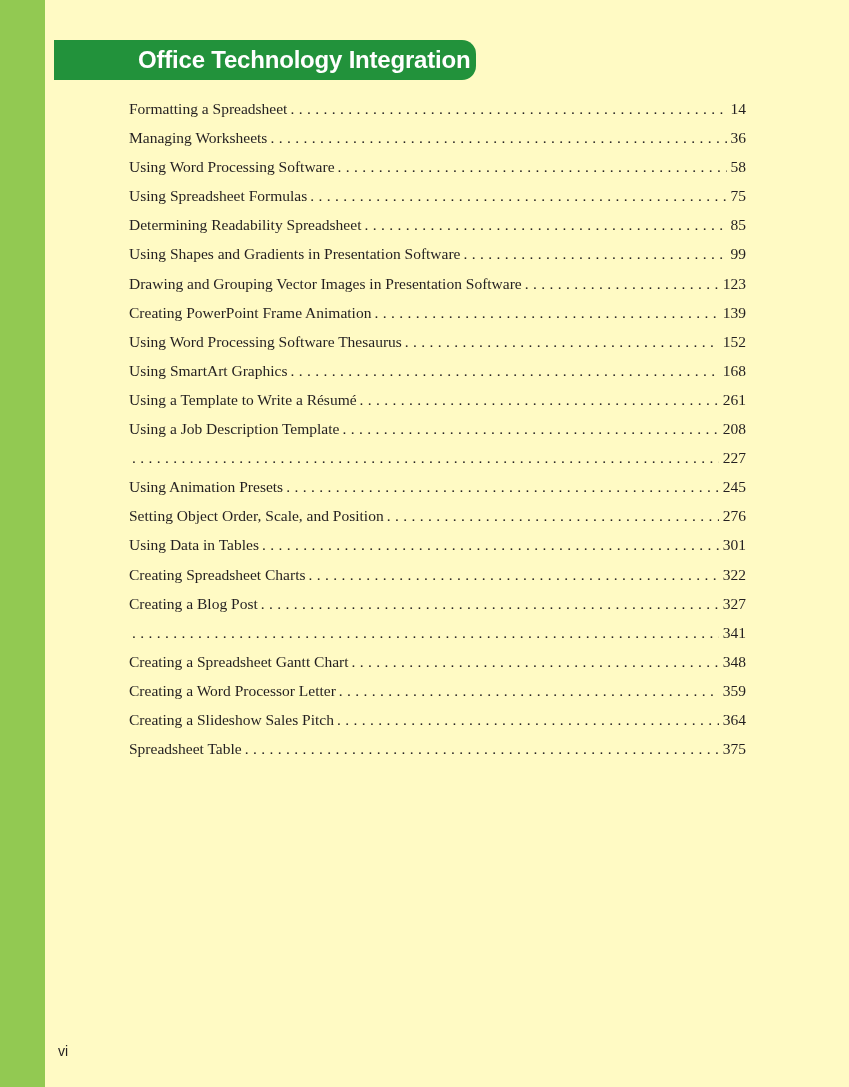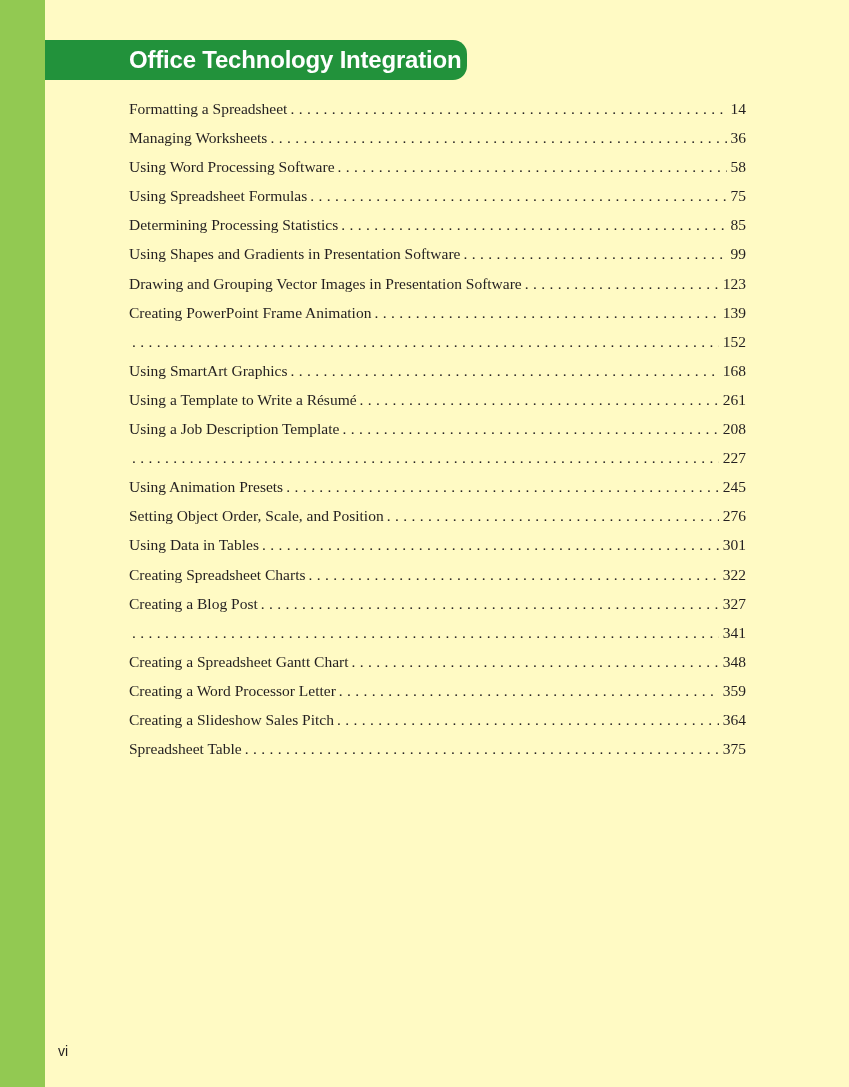--- a/index.html
+++ b/index.html
@@ -6,21 +6,21 @@
   body {
     width: 849px; height: 1087px; position: relative; overflow: hidden;
     background: #fffac4;
     font-family: "Liberation Serif", "DejaVu Serif", serif;
   }
   .sidebar {
     position: absolute; left: 0; top: 0; width: 45px; height: 1087px;
     background: #92c952;
   }
   .banner {
-    position: absolute; left: 45px; top: 40px; width: 422px; height: 40px;
+    position: absolute; left: 54px; top: 40px; width: 422px; height: 40px;
     background: #22923b; border-radius: 0 14px 14px 0;
   }
   .banner-title {
     position: absolute; left: 84px; top: 4px;
     color: #ffffff; font-family: "Liberation Sans", "DejaVu Sans", sans-serif;
     font-weight: bold; font-size: 24px; line-height: 32px; letter-spacing: -0.2px;
     white-space: nowrap;
   }
   .toc {
     position: absolute; left: 129px; top: 97px; width: 617px;
@@ -70,40 +70,41 @@
       <span class="toc-title">Using Word Processing Software</span>
       <span class="toc-leader"></span>
       <span class="toc-page">58</span>
     </li>
   <li class="toc-row">
       <span class="toc-title">Using Spreadsheet Formulas</span>
       <span class="toc-leader"></span>
       <span class="toc-page">75</span>
     </li>
   <li class="toc-row">
-      <span class="toc-title">Determining Processing Statistics</span>
+      <span class="toc-title">Determining Readability Spreadsheet</span>
       <span class="toc-leader"></span>
       <span class="toc-page">85</span>
     </li>
   <li class="toc-row">
       <span class="toc-title">Using Shapes and Gradients in Presentation Software</span>
       <span class="toc-leader"></span>
       <span class="toc-page">99</span>
     </li>
   <li class="toc-row">
       <span class="toc-title">Drawing and Grouping Vector Images in Presentation Software</span>
       <span class="toc-leader"></span>
       <span class="toc-page">123</span>
     </li>
   <li class="toc-row">
       <span class="toc-title">Creating PowerPoint Frame Animation</span>
       <span class="toc-leader"></span>
       <span class="toc-page">139</span>
     </li>
   <li class="toc-row">
+      <span class="toc-title">Using Word Processing Software Thesaurus</span>
       <span class="toc-leader"></span>
       <span class="toc-page">152</span>
     </li>
   <li class="toc-row">
       <span class="toc-title">Using SmartArt Graphics</span>
       <span class="toc-leader"></span>
       <span class="toc-page">168</span>
     </li>
   <li class="toc-row">
       <span class="toc-title">Using a Template to Write a Résumé</span>

